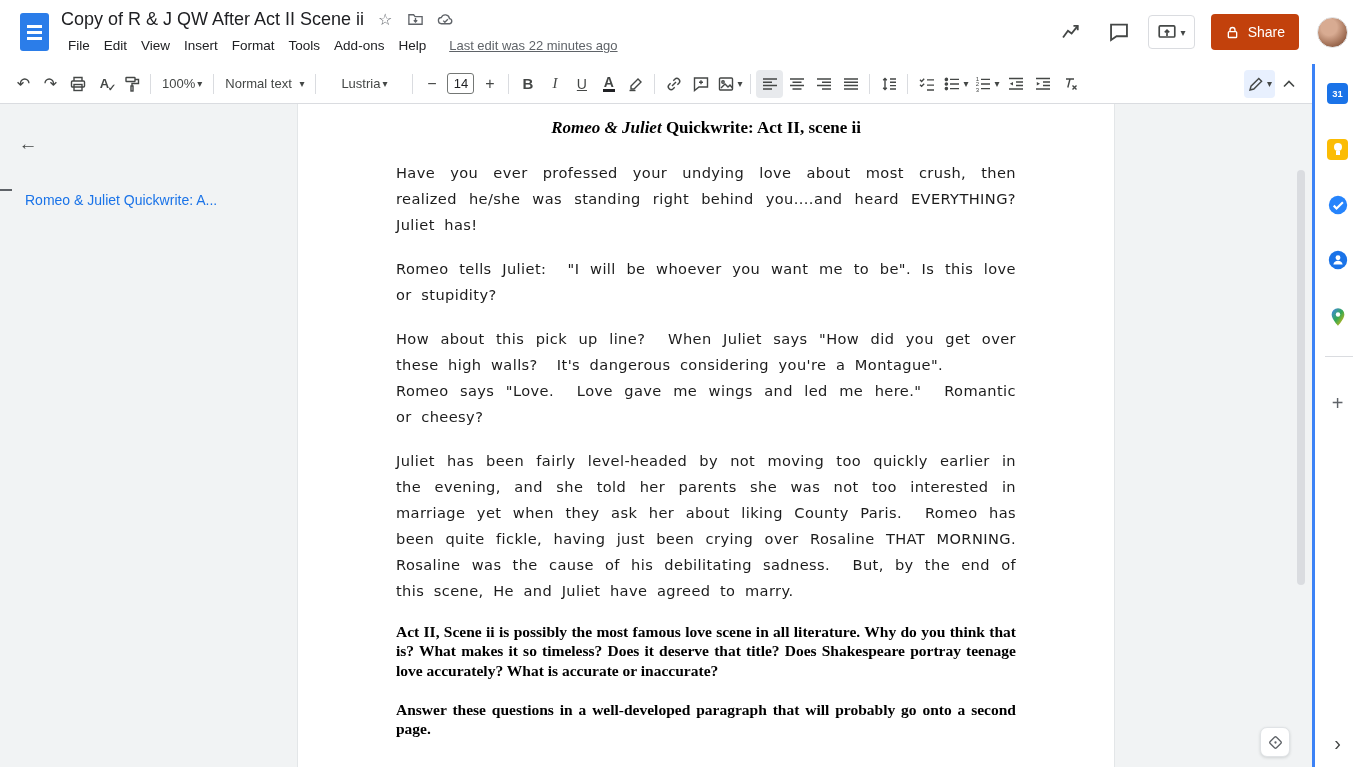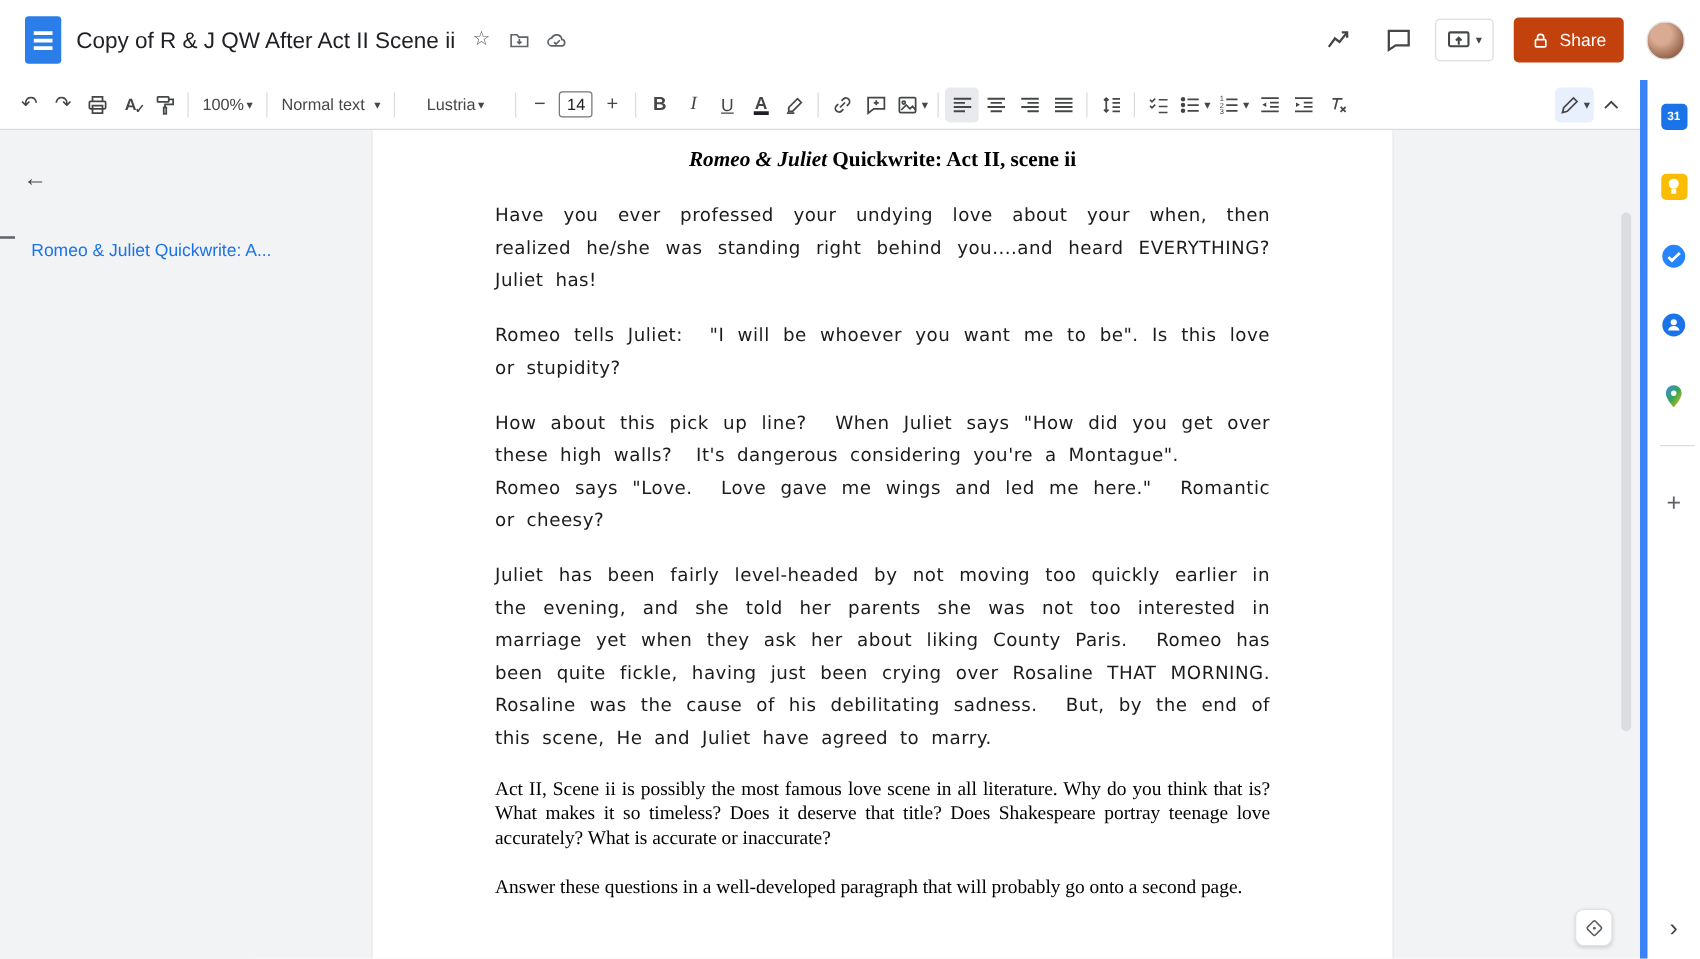--- a/index.html
+++ b/index.html
@@ -63,31 +63,31 @@
   .outline-item { position:absolute; left:0; top:68px; display:flex; align-items:center; cursor:pointer; width:270px; }
   .outline-dash { width:12px; height:2px; background:#5f6368; margin-right:13px; flex:none; }
   .outline-label { font-size:14px; color:#1a73e8; white-space:nowrap; overflow:hidden; text-overflow:ellipsis;margin-top:20px; }
 
   .page { position:absolute; left:297px; top:0; width:818px; height:700px; background:#fff;
     border:1px solid #e3e6e8; border-top:none; padding:14px 98px 0 98px; }
   .doc-heading { text-align:center; font-family:"Liberation Serif",serif; font-size:17px; color:#000; margin-bottom:22px; }
   .doc-heading .it { font-style:italic; font-weight:bold; }
   p.hand { font-family:"DejaVu Sans",sans-serif; font-size:14.6px; line-height:26px; letter-spacing:0.4px; word-spacing:4.5px;
     color:#1c1c1c; text-align:justify; white-space:pre-wrap; margin-bottom:18px; cursor:text; }
-  p.boldp { font-family:"Liberation Serif",serif; font-weight:400; font-size:15.5px; line-height:19.3px; color:#000;
+  p.boldp { font-family:"Liberation Serif",serif; font-weight:700; font-size:15.5px; line-height:19.3px; color:#000;
     text-align:justify; margin-bottom:20px; cursor:text; }
 
   .v-scrollbar { position:absolute; right:7px; top:66px; width:8px; height:415px; background:#dadce0; border-radius:4px; cursor:grab; }
 
   .explore-btn { position:absolute; right:22px; bottom:10px; width:30px; height:30px; border-radius:7px; background:#fff;
     border:1px solid #e0e3e6; box-shadow:0 1px 3px rgba(60,64,67,.18); display:flex; align-items:center; justify-content:center; color:#5f6368; cursor:pointer; }
   .explore-btn svg { width:17px; height:17px; }
 
   
-  .rail { width:48px; flex:none; background:#fff; border-left:6px solid #3b82f6; position:relative; }
+  .rail { width:48px; flex:none; background:#fff; border-left:3px solid #3b82f6; position:relative; }
   .rail-ic { position:absolute; left:50%; transform:translateX(-50%); width:26px; height:26px; display:flex; align-items:center; justify-content:center; cursor:pointer; }
   .rail-ic svg { width:22px; height:22px; }
   .cal-ic { width:21px; height:21px; background:#1a73e8; border-radius:4px; color:#fff; font-size:9.5px; font-weight:bold; display:flex; align-items:center; justify-content:center; }
   .keep-ic { width:21px; height:21px; background:#fbbc04; border-radius:4px; position:relative; }
   .keep-ic::after { content:""; position:absolute; left:6.5px; top:4px; width:8px; height:8px; border-radius:50%; background:#fff; }
   .keep-ic::before { content:""; position:absolute; left:8.5px; top:12.5px; width:4px; height:3.5px; background:#fff; }
   .rail-divider { position:absolute; left:10px; width:28px; height:1px; background:#dadce0; }
   .rail-plus { font-size:20px; color:#5f6368; }
   .rail-chevron { position:absolute; left:50%; transform:translateX(-50%); bottom:14px; font-size:20px; color:#444746; cursor:pointer; line-height:1; }
 </style>
@@ -108,20 +108,31 @@
               <path d="M9 7.5v4M7.2 9.8 9 11.6l1.8-1.8"></path>
             </svg>
         </span>
         <span class="mini-ic">
           <svg viewBox="0 0 18 18" fill="none" stroke="currentColor" stroke-width="1.4">
               <path d="M5 13.5a3.3 3.3 0 0 1-.4-6.6A4.5 4.5 0 0 1 13.2 8a2.8 2.8 0 0 1 .3 5.5z"></path>
               <path d="M6.6 10.2l1.7 1.7 3.2-3.2"></path>
             </svg>
         </span>
       </div>
+      <nav class="menubar">
+        <span class="menu-item">File</span>
+        <span class="menu-item">Edit</span>
+        <span class="menu-item">View</span>
+        <span class="menu-item">Insert</span>
+        <span class="menu-item">Format</span>
+        <span class="menu-item">Tools</span>
+        <span class="menu-item">Add-ons</span>
+        <span class="menu-item">Help</span>
+        <span class="last-edit">Last edit was 22 minutes ago</span>
+      </nav>
     </div>
     <div class="topbar-right">
       <span class="round-ic">
         <svg viewBox="0 0 18 18" fill="none" stroke="currentColor" stroke-width="1.5">
             <path d="M2.5 13.5 6.5 8l3 2.3L14.5 4"></path>
             <path d="M11 4h3.5v3.5"></path>
           </svg>
       </span>
       <span class="round-ic">
         <svg viewBox="0 0 18 18" fill="none" stroke="currentColor" stroke-width="1.5">
@@ -311,21 +322,21 @@
         <aside class="outline-panel">
           <span class="back-btn">←</span>
           <div class="outline-item">
             <span class="outline-dash"></span>
             <span class="outline-label">Romeo &amp; Juliet Quickwrite: A...</span>
           </div>
         </aside>
 
         <div class="page">
           <h1 class="doc-heading"><span class="it">Romeo &amp; Juliet</span><span> Quickwrite: Act II, scene ii</span></h1>
-          <p class="hand">Have you ever professed your undying love about your when, then realized he/she was standing right behind you....and heard EVERYTHING?  Juliet has!</p>
+          <p class="hand">Have you ever professed your undying love about most crush, then realized he/she was standing right behind you....and heard EVERYTHING?  Juliet has!</p>
           <p class="hand">Romeo tells Juliet:  "I will be whoever you want me to be". Is this love or stupidity?</p>
           <p class="hand">How about this pick up line?  When Juliet says "How did you get over these high walls?  It's dangerous considering you're a Montague".
 Romeo says "Love.  Love gave me wings and led me here."  Romantic or cheesy?</p>
           <p class="hand">Juliet has been fairly level-headed by not moving too quickly earlier in the evening, and she told her parents she was not too interested in marriage yet when they ask her about liking County Paris.  Romeo has been quite fickle, having just been crying over Rosaline THAT MORNING. Rosaline was the cause of his debilitating sadness.  But, by the end of this scene, He and Juliet have agreed to marry.</p>
           <p class="boldp">Act II, Scene ii is possibly the most famous love scene in all literature.  Why do you think that is? What makes it so timeless? Does it deserve that title? Does Shakespeare portray teenage love accurately?  What is accurate or inaccurate?</p>
           <p class="boldp">Answer these questions in a well-developed paragraph that will probably go onto a second page.</p>
         </div>
 
         <div class="v-scrollbar"></div>
 

